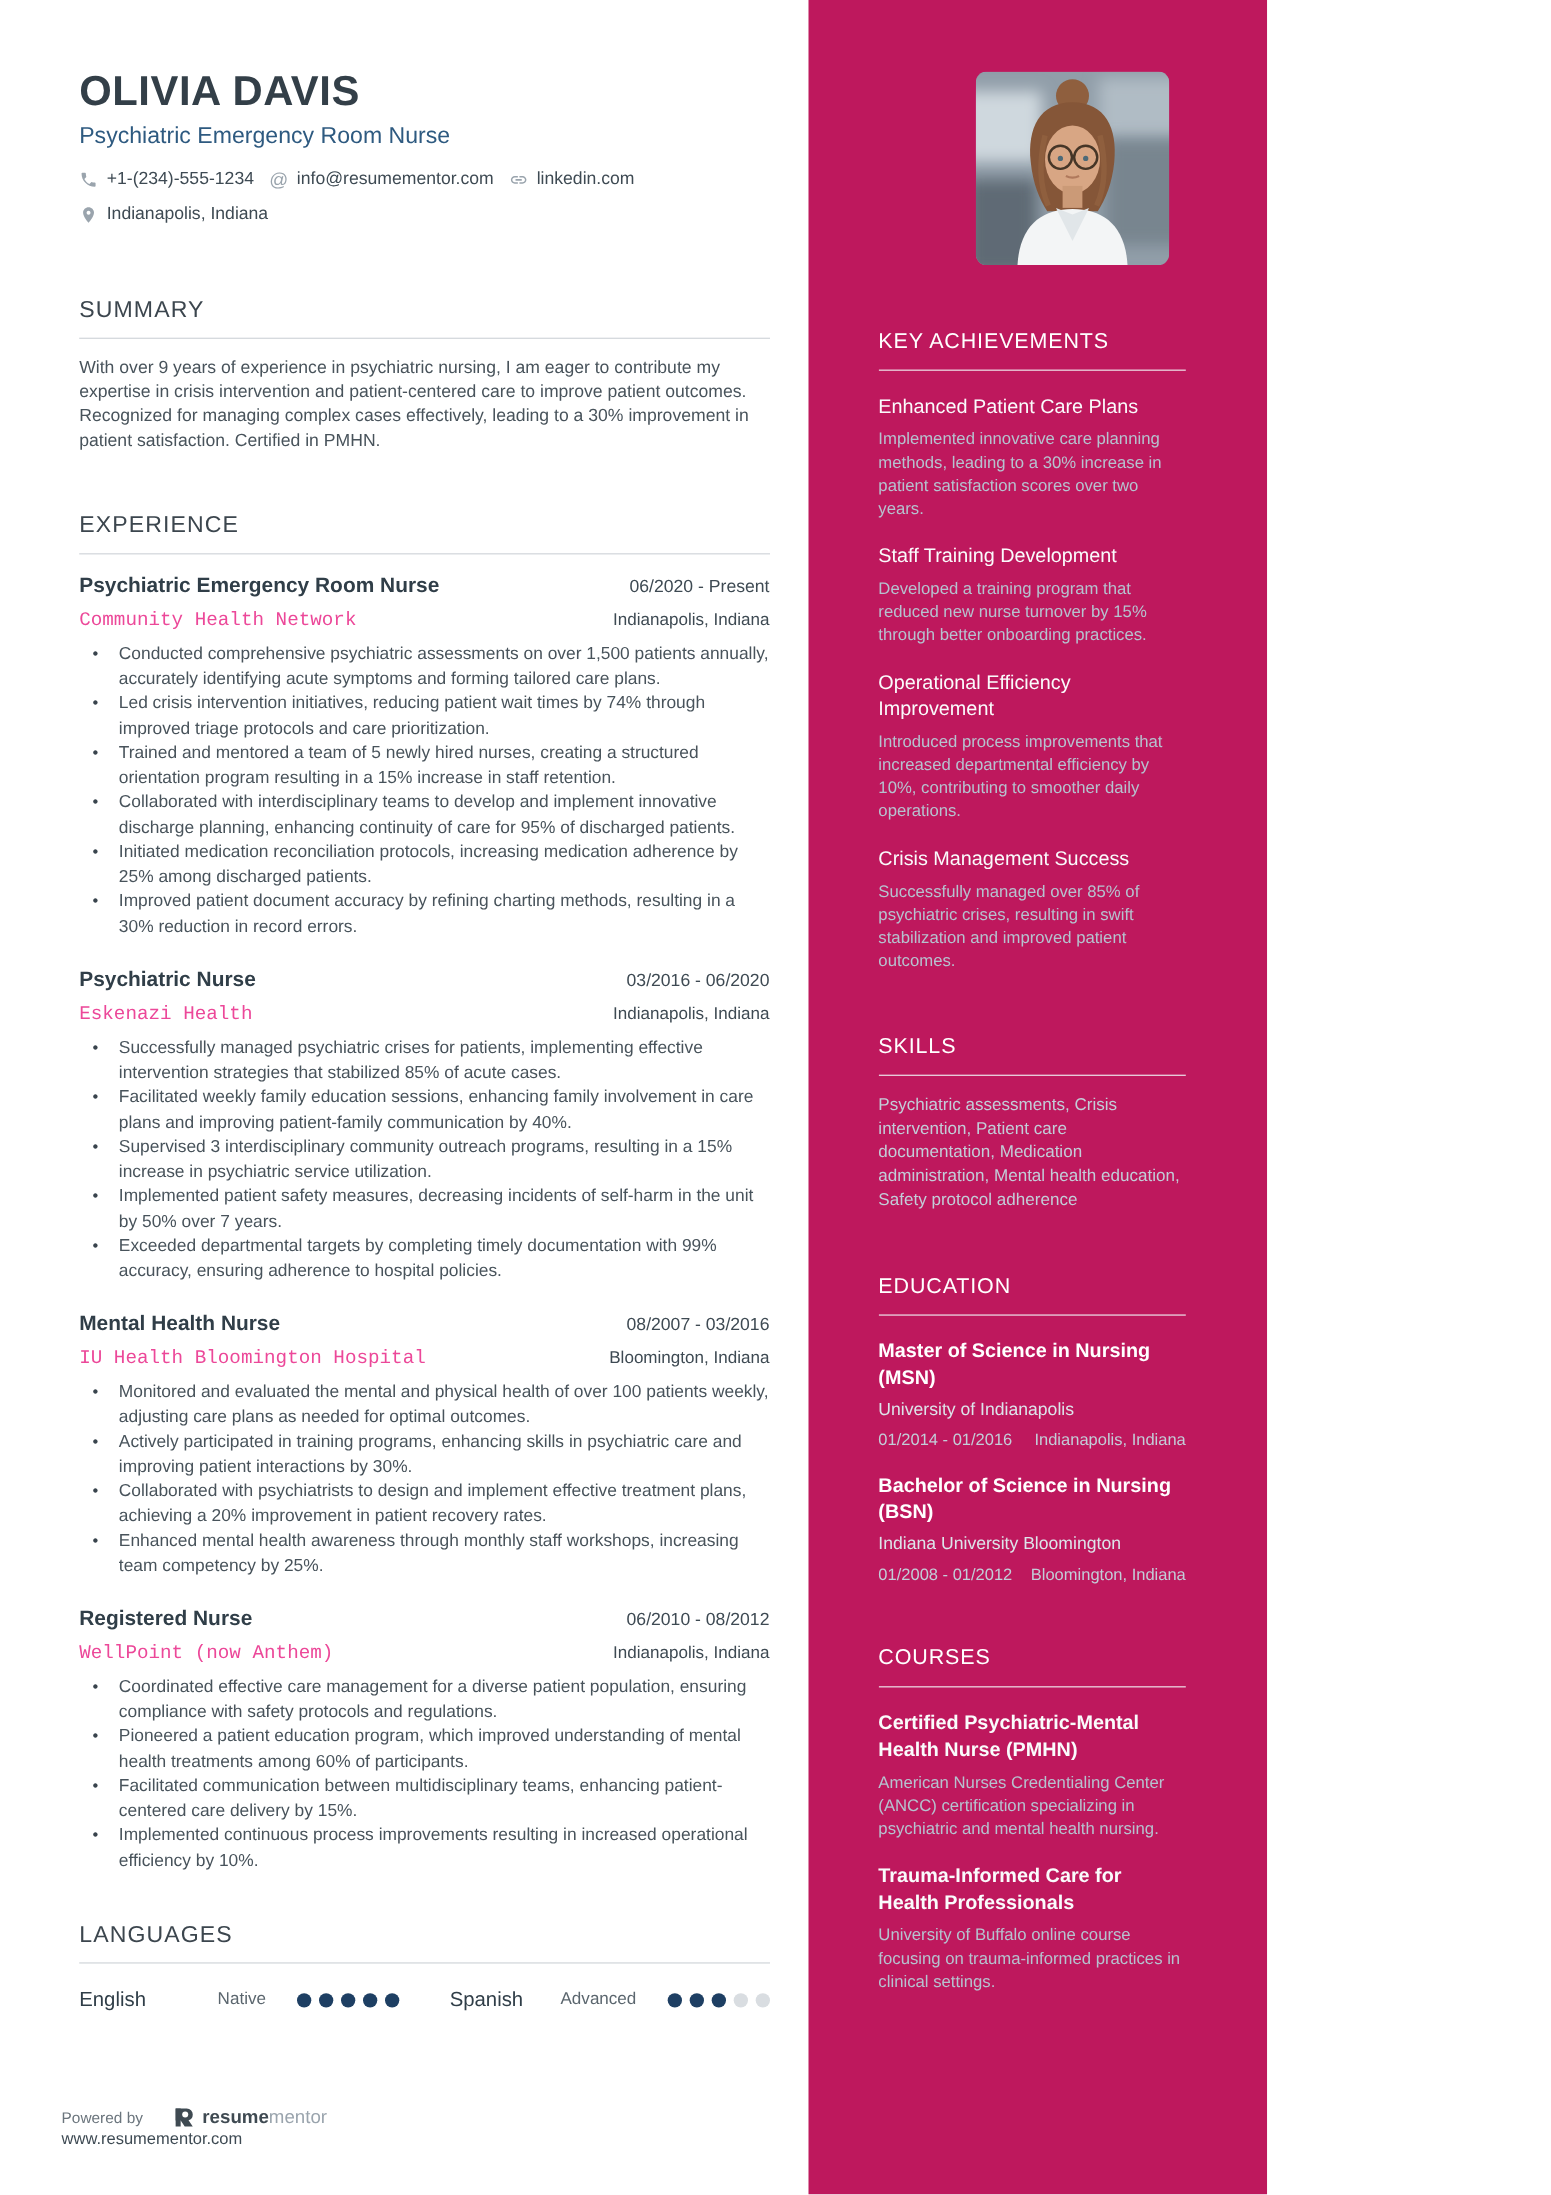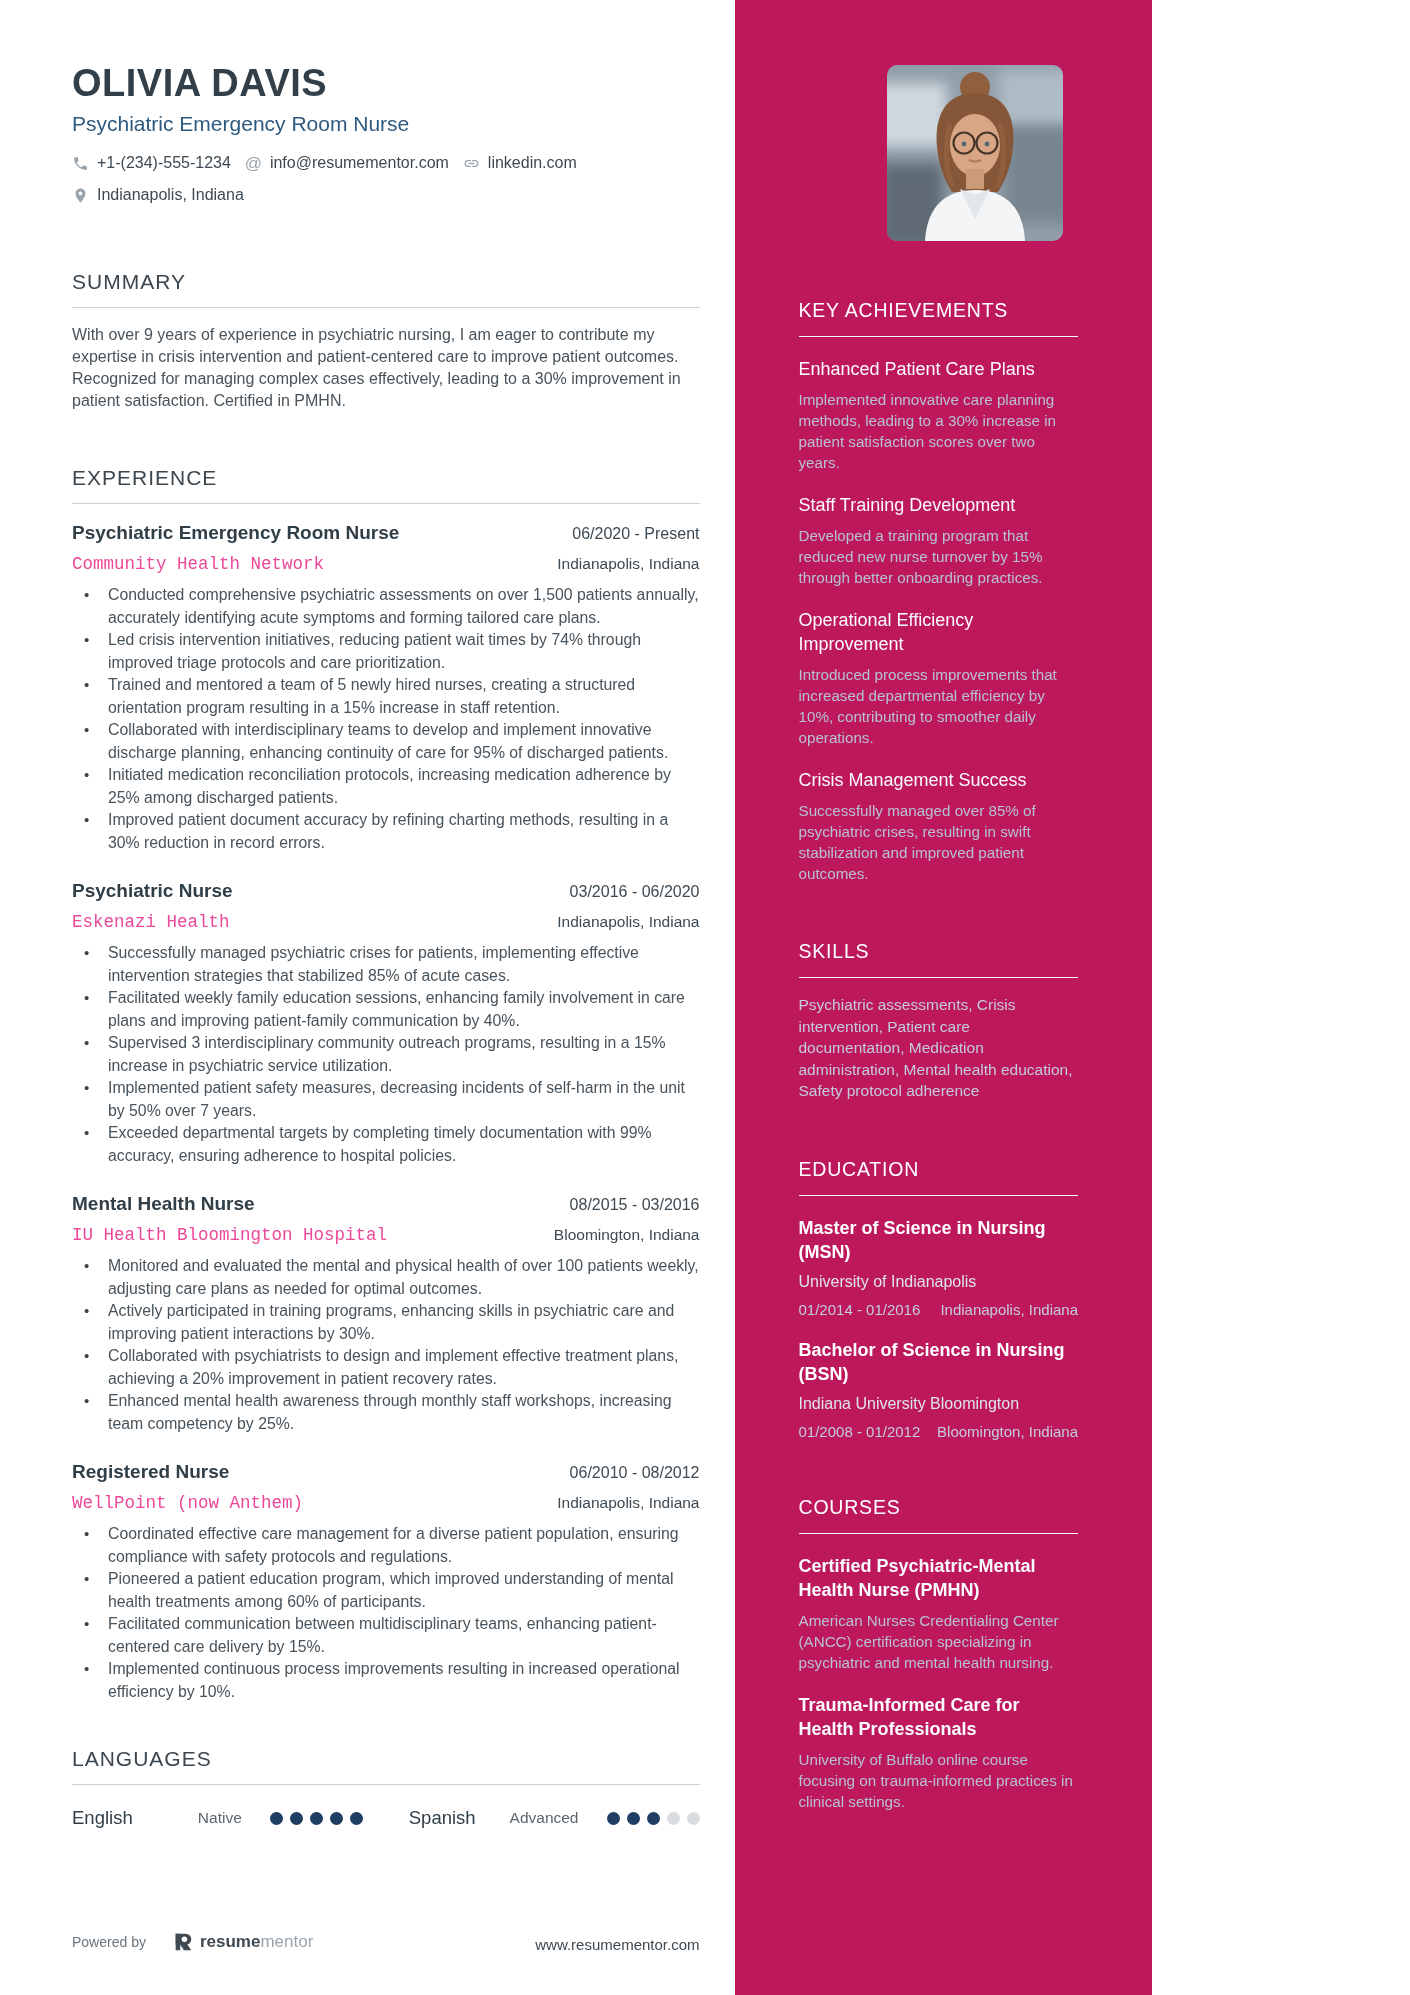--- a/index.html
+++ b/index.html
@@ -35,21 +35,21 @@
   .lang-row { display:flex; margin-top:22px; gap:46px; }
   .lang-half { flex:1; display:flex; align-items:center; justify-content:space-between; }
   .lang-name { font-size:18.5px; color:#303e48; }
   .lang-right { display:flex; align-items:center; gap:28px; }
   .lang-level { font-size:15.5px; color:#5b666e; }
   .dots { display:flex; gap:7px; }
   .dot { width:13px; height:13px; border-radius:50%; }
   .dot-filled { background:#1e3f63; }
   .dot-empty { background:#d9dde1; }
 
-  .footer { position:absolute; left:72px; right:35px; bottom:42px; display:flex; align-items:flex-end; justify-content:space-between; }
+  .footer { position:absolute; left:56px; right:35px; bottom:42px; display:flex; align-items:flex-start; justify-content:space-between;flex-direction:column; }
   .powered { display:flex; align-items:center; gap:26px; }
   .powered-label { font-size:14px; color:#6b757d; }
   .logo { display:flex; align-items:center; gap:6px; }
   .logo-badge { width:22px; height:22px; }
   .logo-text { font-size:17px; }
   .logo-bold { font-weight:bold; color:#3f4a52; }
   .logo-light { color:#9aa4ad; }
   .site { font-size:15px; color:#3e4a53; }
 
   
@@ -152,21 +152,21 @@
           <li>Facilitated weekly family education sessions, enhancing family involvement in care plans and improving patient-family communication by 40%.</li>
           <li>Supervised 3 interdisciplinary community outreach programs, resulting in a 15% increase in psychiatric service utilization.</li>
           <li>Implemented patient safety measures, decreasing incidents of self-harm in the unit by 50% over 7 years.</li>
           <li>Exceeded departmental targets by completing timely documentation with 99% accuracy, ensuring adherence to hospital policies.</li>
         </ul>
       </section>
 
       <section class="job">
         <div class="job-head">
           <h3 class="job-title">Mental Health Nurse</h3>
-          <span class="job-date">08/2015 - 03/2016</span>
+          <span class="job-date">08/2007 - 03/2016</span>
         </div>
         <div class="job-sub">
           <span class="job-company">IU Health Bloomington Hospital</span>
           <span class="job-location">Bloomington, Indiana</span>
         </div>
         <ul class="bullets">
           <li>Monitored and evaluated the mental and physical health of over 100 patients weekly, adjusting care plans as needed for optimal outcomes.</li>
           <li>Actively participated in training programs, enhancing skills in psychiatric care and improving patient interactions by 30%.</li>
           <li>Collaborated with psychiatrists to design and implement effective treatment plans, achieving a 20% improvement in patient recovery rates.</li>
           <li>Enhanced mental health awareness through monthly staff workshops, increasing team competency by 25%.</li>

